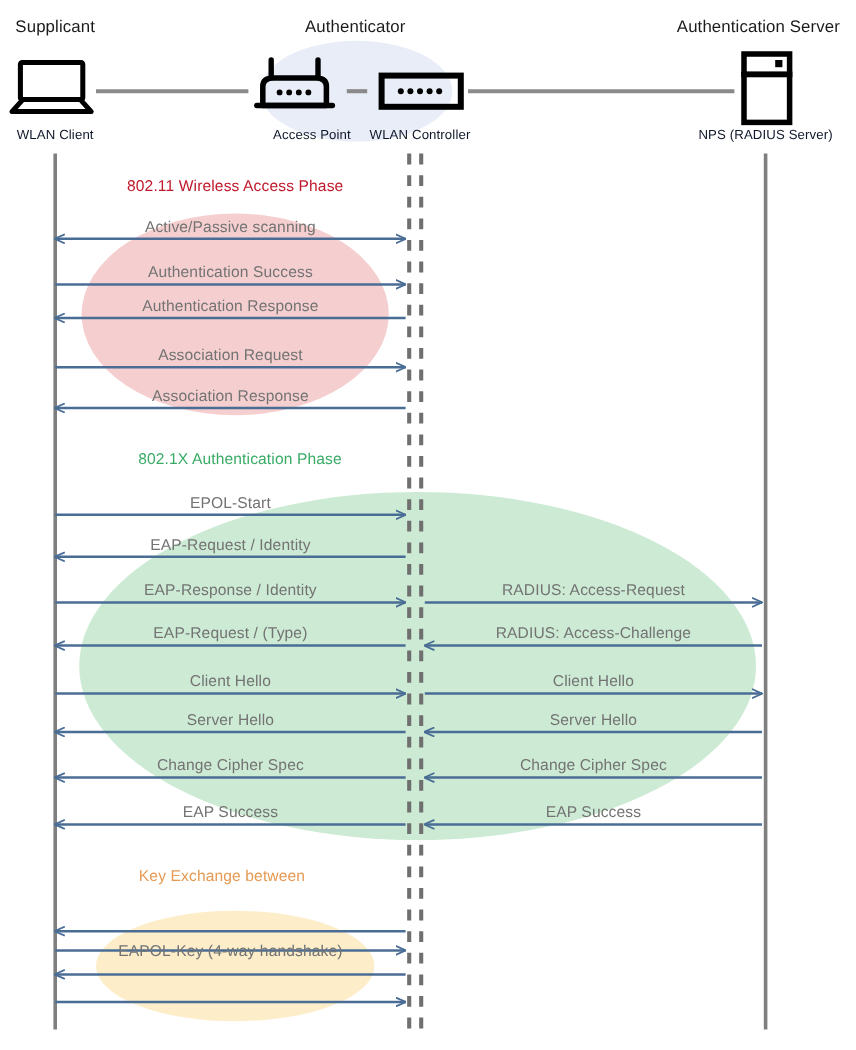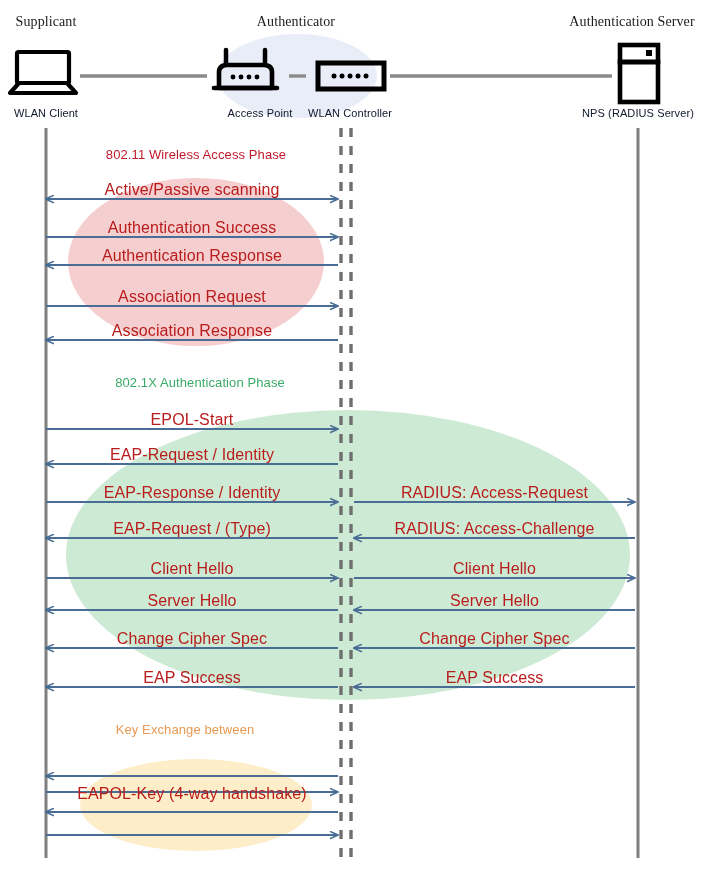--- a/index.html
+++ b/index.html
@@ -21,29 +21,28 @@
   .txt{
     position:absolute;
     white-space:nowrap;
     font-size:13.5px;
     color:#161616;
     letter-spacing:0.1px;
   }
   .role-title{
     font-size:14px;
     color:#1b1b1b;
-    font-family:Liberation Serif, serif;
   }
   .node-label{
     font-size:11px;
     color:#0f172a;
   }
   .msg{
-    font-size:16px;
-    color:#b91c1c;
+    font-size:13px;
+    color:#737373;
     text-align:left;
   }
   .phase{
     font-size:13px;
     font-weight:400;
     text-align:center;
   }
   .phase.p1{color:#c0192b;}
   .phase.p2{color:#3aab67;}
   .phase.p3{color:#e69a53;text-align:right;}

